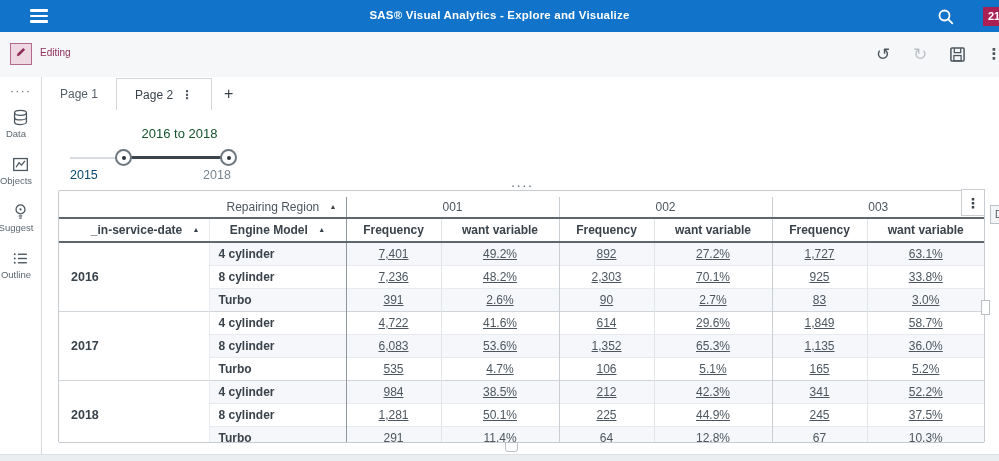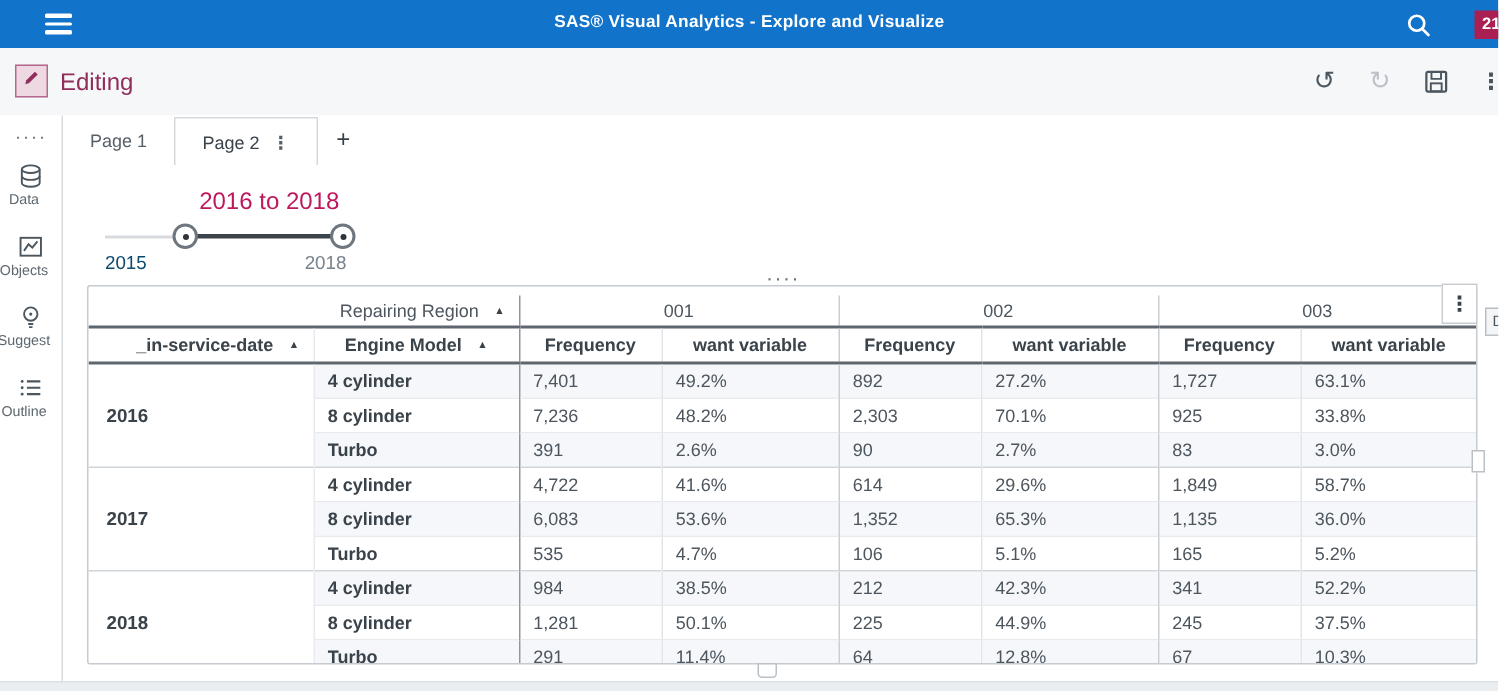--- a/index.html
+++ b/index.html
@@ -12,42 +12,42 @@
   .appbar { position:absolute; left:0; top:0; width:100%; height:32px; background:#1173c9; }
   .hamburger { position:absolute; left:30px; top:9px; width:18px; height:14px; cursor:pointer; }
   .hamburger span { display:block; height:2.5px; background:#fff; margin-bottom:3px; border-radius:1px; }
   .app-title { position:absolute; left:0; right:0; top:9px; text-align:center; color:#fff; font-size:11.5px; font-weight:600; letter-spacing:.2px; }
   .search-btn { position:absolute; left:936px; top:7px; width:20px; height:20px; }
   .badge { position:absolute; left:983px; top:7px; min-width:26px; height:19px; background:#aa2053; color:#fff;
            font-size:11px; font-weight:700; line-height:19px; padding-left:5px; }
   
   .toolbar { position:absolute; left:0; top:32px; width:100%; height:45px; background:#f6f7f8; }
   .edit-chip { position:absolute; left:10px; top:11px; width:22px; height:22px; background:#eed9e2; border:1px solid #b4688c; display:flex; align-items:center; justify-content:center; }
-  .edit-label { position:absolute; left:40px; top:15px; font-size:16px; color:#8f2e5a; }
+  .edit-label { position:absolute; left:40px; top:15px; font-size:10px; color:#8f2e5a; }
   .report-title { position:absolute; left:0; right:0; top:13px; text-align:center; font-size:16px; font-weight:700; color:#333b43; }
   .tb-actions { position:absolute; right:-6px; top:11px; display:flex; gap:15px; align-items:center; }
   .tb-btn { width:22px; height:22px; display:flex; align-items:center; justify-content:center; font-size:17px; color:#4c565e; }
   .tb-btn.disabled { color:#bcc2c8; }
   .kebab-glyph { font-size:15px; color:#4c565e; font-weight:700; }
   
   .sidebar { position:absolute; left:0; top:77px; bottom:7px; width:42px; background:#fff; border-right:1px solid #d7dbdf; overflow:hidden; }
   .side-more { margin:10px 0 14px 0; text-align:center; color:#6a737b; font-size:13px; letter-spacing:1px; line-height:8px; }
   .side-item { margin-bottom:17px; text-align:center; cursor:pointer; }
   .side-item svg { display:block; margin:0 auto 2px auto; }
   .side-label { display:block; width:60px; margin-left:-14px; text-align:center; font-size:9.5px; color:#5d676f; white-space:nowrap; }
   
   .tabbar { position:absolute; left:42px; top:77px; width:957px; height:33px; background:#fff; display:flex; align-items:stretch; }
   .tab { display:flex; align-items:center; gap:8px; padding:0 18px; font-size:12px; color:#565f67; cursor:pointer; }
   .tab.active { border:1px solid #d5d9dd; border-bottom:none; background:#fff; color:#3a424a; margin-top:1px; }
   .tab .tab-kebab { font-size:12px; color:#565f67; font-weight:700; }
   .add-tab { display:flex; align-items:center; padding:0 12px; font-size:16px; color:#3a424a; cursor:pointer; }
   
   .canvas { position:absolute; left:42px; top:110px; right:0; bottom:7px; background:#fff; }
   
-  .slider-label { position:absolute; left:80px; top:16px; width:115px; text-align:center; font-size:16px; color:#be185d; }
+  .slider-label { position:absolute; left:80px; top:16px; width:115px; text-align:center; font-size:13px; color:#14532d; }
   .sl-track-rest { position:absolute; left:28px; top:47px; width:55px; height:2px; background:#d7dbdf; }
   .sl-track-sel  { position:absolute; left:81px; top:46px; width:105px; height:3px; background:#3c444b; }
   .sl-handle { position:absolute; top:39px; width:17px; height:17px; border-radius:50%; background:#fff; border:2px solid #6e7780; display:flex; align-items:center; justify-content:center; cursor:pointer; }
   .sl-handle i { width:4px; height:4px; border-radius:50%; background:#2e353b; }
   .sl-min { position:absolute; left:28px; top:58px; font-size:12.5px; color:#0c4a6e; }
   .sl-max { position:absolute; left:158px; top:58px; width:34px; text-align:center; font-size:12.5px; color:#79838c; }
   
   .drag-dots { position:absolute; left:460px; top:70px; width:40px; text-align:center; color:#6a737b; font-size:14px; letter-spacing:1px; line-height:10px; }
   .frame { position:absolute; left:16px; top:80px; width:927px; height:253px; background:#fff; border:1px solid #c5cbd1; border-radius:2px; overflow:hidden; }
   .frame-kebab { position:absolute; left:919px; top:79px; width:24px; height:27px; background:#fff; border:1px solid #c9cdd1; z-index:3;
@@ -71,21 +71,21 @@
   .bl-med { border-left:1px solid #c9ced3; }
   .bl-light { border-left:1px solid #e2e5e8; }
   .bl-faint { border-left:1px solid #e8ebee; }
   .xtab tbody td { border-top:1px solid #e8ebee; }
   .xtab tbody tr:first-child td { border-top:none; }
   .xtab tbody tr.group-start td { border-top:1px solid #d0d5da; }
   .xtab tbody tr:nth-child(odd) td { background:#f5f7fa; }
   .xtab tbody td.year { background:#fff !important; font-weight:700; color:#3a424a; font-size:12.5px; vertical-align:middle; padding-left:12px; border-top:none; }
   .xtab tbody tr.group-start td.year { border-top:1px solid #d0d5da; }
   .xtab tbody td.engine { font-weight:600; color:#3a424a; }
-  .xtab tbody td.val { text-align:left; }
+  .xtab tbody td.val { text-align:center;text-decoration:underline; }
 </style>
 </head>
 <body>
 
 <div class="page">
 
   <div class="appbar">
     <div class="hamburger">
         <span></span>
         <span></span>

